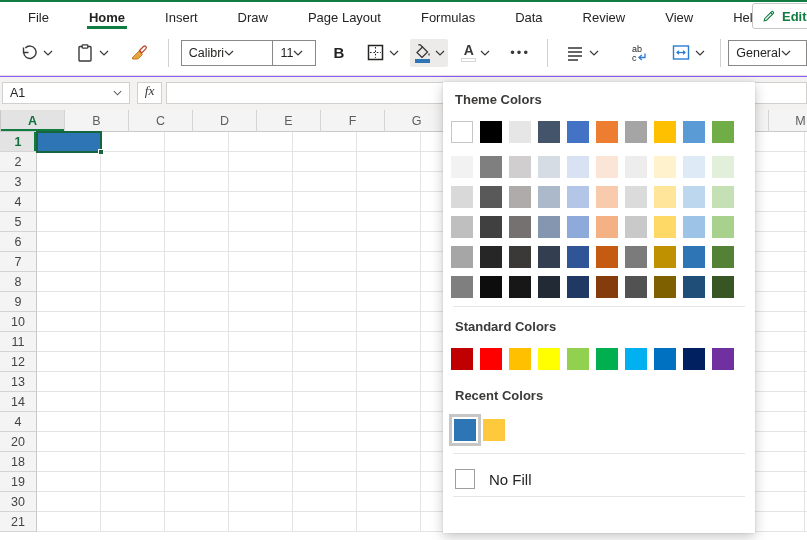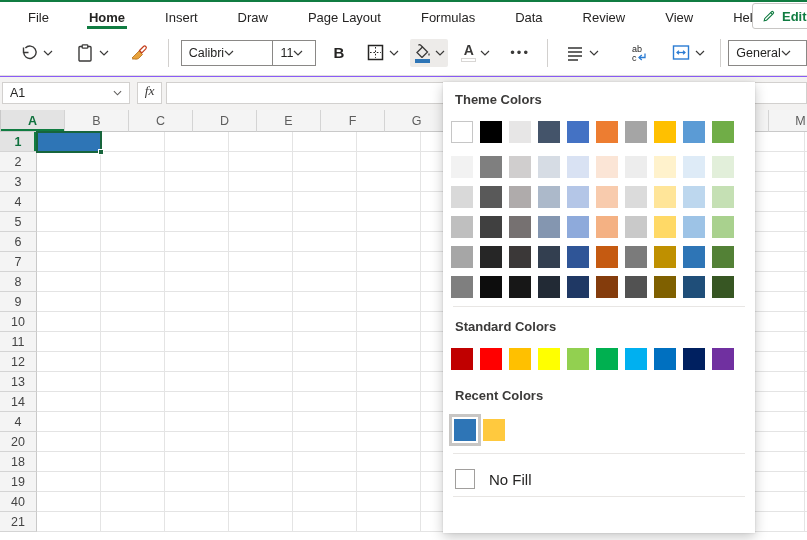--- a/index.html
+++ b/index.html
@@ -521,21 +521,21 @@
           <div class="cell"></div>
           <div class="cell"></div>
           <div class="cell"></div>
           <div class="cell"></div>
           <div class="cell"></div>
           <div class="cell"></div>
           <div class="cell"></div>
           <div class="cell"></div>
         </div>
         <div class="grow">
-          <div class="row-h">40</div>
+          <div class="row-h">30</div>
           <div class="cell"></div>
           <div class="cell"></div>
           <div class="cell"></div>
           <div class="cell"></div>
           <div class="cell"></div>
           <div class="cell"></div>
           <div class="cell"></div>
           <div class="cell"></div>
           <div class="cell"></div>
           <div class="cell"></div>

